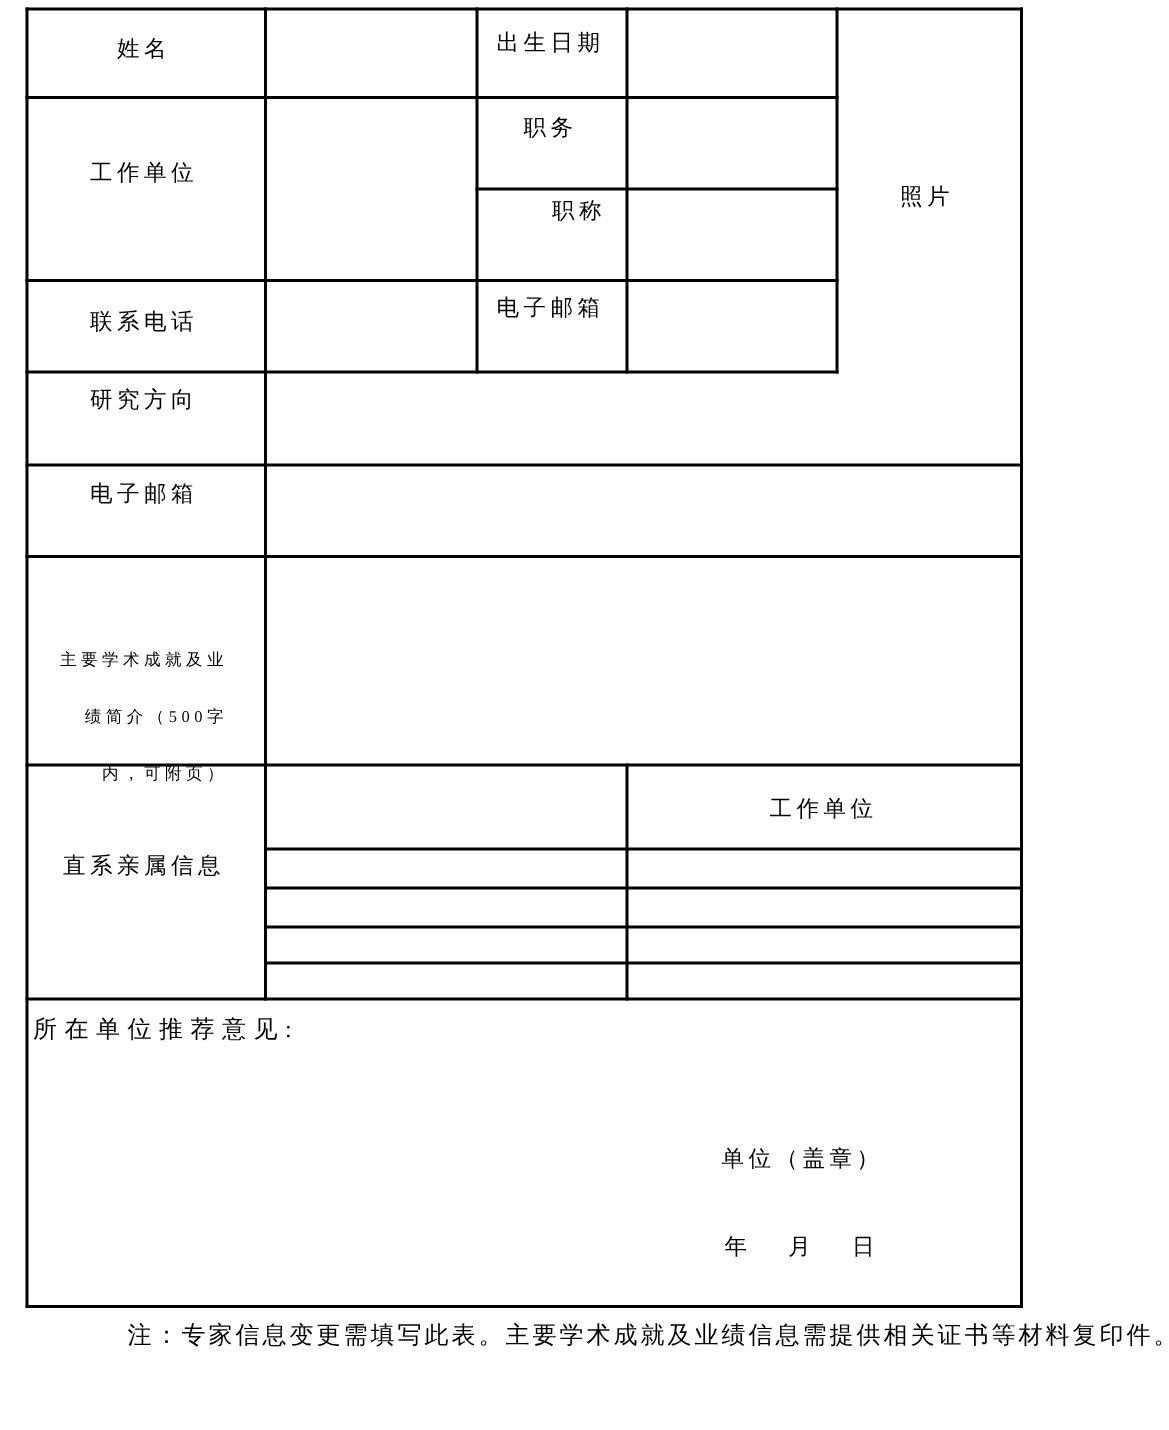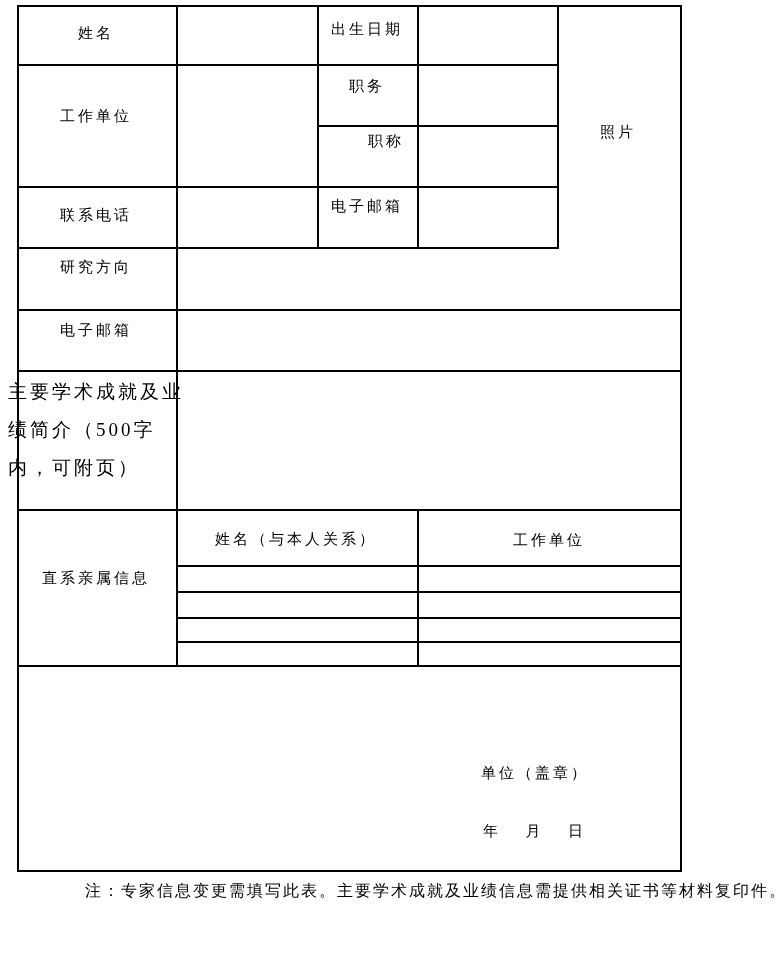--- a/index.html
+++ b/index.html
@@ -18,25 +18,26 @@
     position: absolute;
     transform: translate(-50%, -50%);
     font-size: 15px;
     letter-spacing: 3px;
     white-space: nowrap;
     line-height: 20px;
   }
   .label-multiline {
     position: absolute;
     transform: translate(-50%, -50%);
-    font-size: 19px;
+    font-size: 11px;
     letter-spacing: 3px;
     white-space: pre-line;
-    text-align: left;
+    text-align: right;
     line-height: 38px;
+    margin-top: 48px;
   }
   .label-left {
     position: absolute;
     font-size: 16px;
     letter-spacing: 5px;
     white-space: nowrap;
     line-height: 22px;
   }
   .footnote {
     position: absolute;
@@ -91,23 +92,23 @@
   <div class="label" style="left:96px;  top:205px;margin-top:10px;">联系电话</div>
   <div class="label" style="left:367px; top:206px;">电子邮箱</div>
   <div class="label" style="left:618px; top:132px;">照片</div>
   <div class="label" style="left:96px; top:267px;">研究方向</div>
   <div class="label" style="left:96px; top:330px;">电子邮箱</div>
   <div class="label-multiline" style="left:96px; top:430px;">主要学术成就及业
 绩简介（500字
 内，可附页）</div>
 
   <div class="label" style="left:96px;  top:578px;">直系亲属信息</div>
-  <div class="label" style="left:296px; top:539px;">姓名（与本人关系）</div>
   <div class="label" style="left:549px; top:540px;">工作单位</div>
 
+  <div class="label-left" style="left:22px; top:676px;">所在单位推荐意见:</div>
   <div class="label" style="left:535px; top:773px;">单位（盖章）</div>
   <div class="date-row" style="left:483px; top:822px; width:100px;">
     <span>年</span>
     <span>月</span>
     <span>日</span>
   </div>
 
   <div class="cell" style="left:178px; top:7px;   width:139px; height:57px;"></div>
   <div class="cell" style="left:419px; top:7px;   width:138px; height:57px;"></div>
   <div class="cell" style="left:178px; top:66px;  width:139px; height:120px;"></div>

